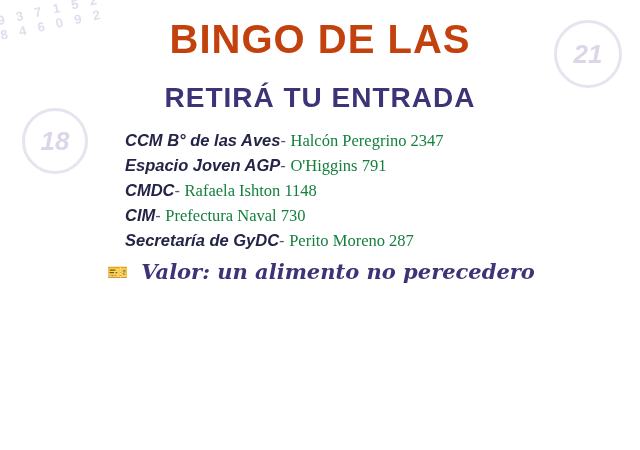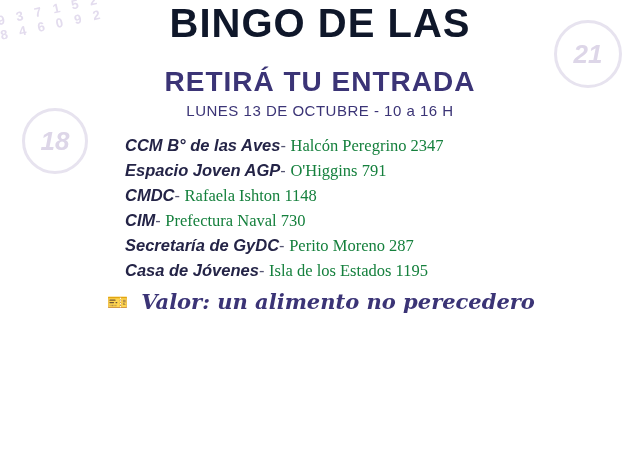--- a/index.html
+++ b/index.html
@@ -62,22 +62,22 @@
     z-index: 2;
     width: 640px;
     height: 450px;
     box-sizing: border-box;
     padding: 0 26px;
     text-align: center;
   }
 
   .title-main {
     margin: 0;
-    padding-top: 2px;
-    color: #0f172a;
+    padding-top: 18px;
+    color: #c2410c;
     font-size: 40px;
     font-weight: bold;
     letter-spacing: 1px;
     line-height: 42px;
   }
 
   .title-script {
     margin: 0;
     color: #1aa6a6;
     font-size: 54px;
@@ -167,40 +167,36 @@
 5 2 8 4
 6 0 9 2</div>
 <div class="ball ball-18">18</div>
 <div class="ball ball-21">21</div>
 
 <div class="sheet">
 
   <h1 class="title-main">BINGO DE LAS</h1>
 
   <h2 class="subtitle">RETIRÁ TU ENTRADA</h2>
-  <div class="date-line">LUNES 13 DE OCTUBRE - 10 a 16 H</div>
 
   <ul class="locations">
     <li>
       <span class="loc-name">CCM B° de las Aves</span><span class="loc-sep">-</span> <span class="loc-addr">Halcón Peregrino 2347</span>
     </li>
     <li>
       <span class="loc-name">Espacio Joven AGP</span><span class="loc-sep">-</span> <span class="loc-addr">O'Higgins 791</span>
     </li>
     <li>
       <span class="loc-name">CMDC</span><span class="loc-sep">-</span> <span class="loc-addr">Rafaela Ishton 1148</span>
     </li>
     <li>
       <span class="loc-name">CIM</span><span class="loc-sep">-</span> <span class="loc-addr">Prefectura Naval 730</span>
     </li>
     <li>
       <span class="loc-name">Secretaría de GyDC</span><span class="loc-sep">-</span> <span class="loc-addr">Perito Moreno 287</span>
-    </li>
-    <li>
-      <span class="loc-name">Casa de Jóvenes</span><span class="loc-sep">-</span> <span class="loc-addr">Isla de los Estados 1195</span>
     </li>
   </ul>
 
 
   <div class="entry-row">
     <span class="entry-icon">🎫</span>
     <span>Valor: un alimento no perecedero</span>
   </div>
 
 </div>

